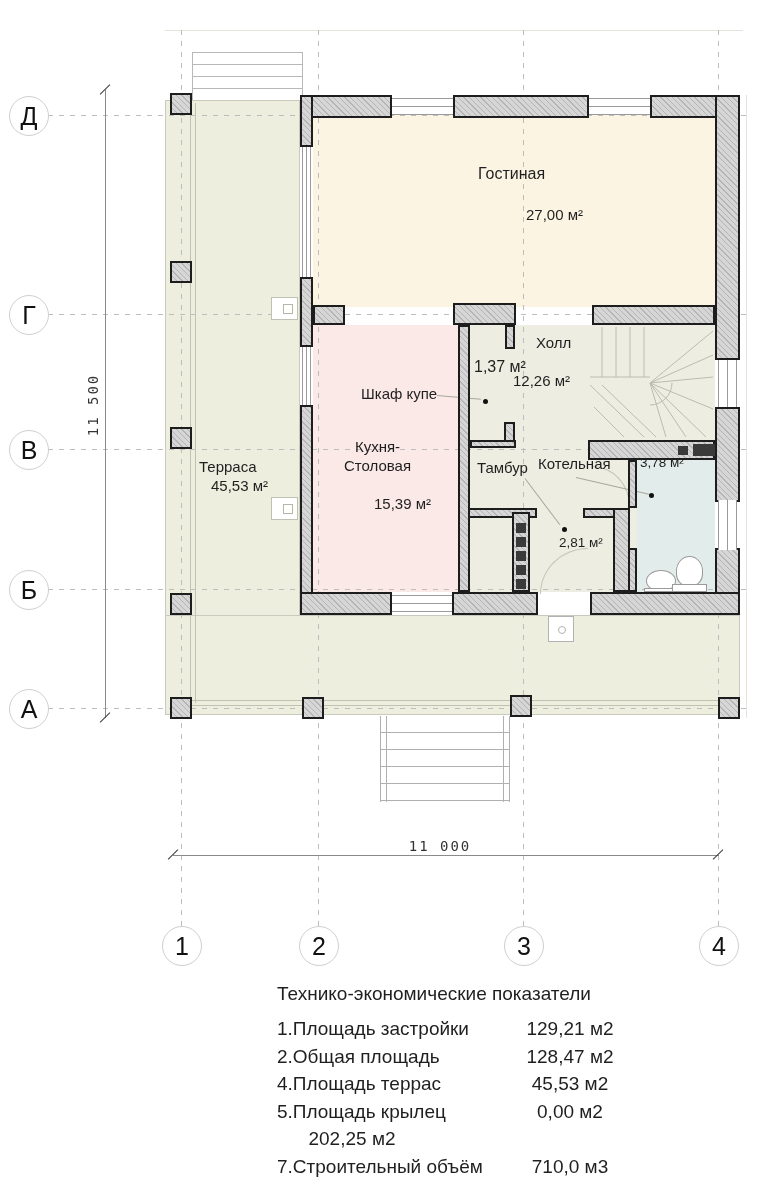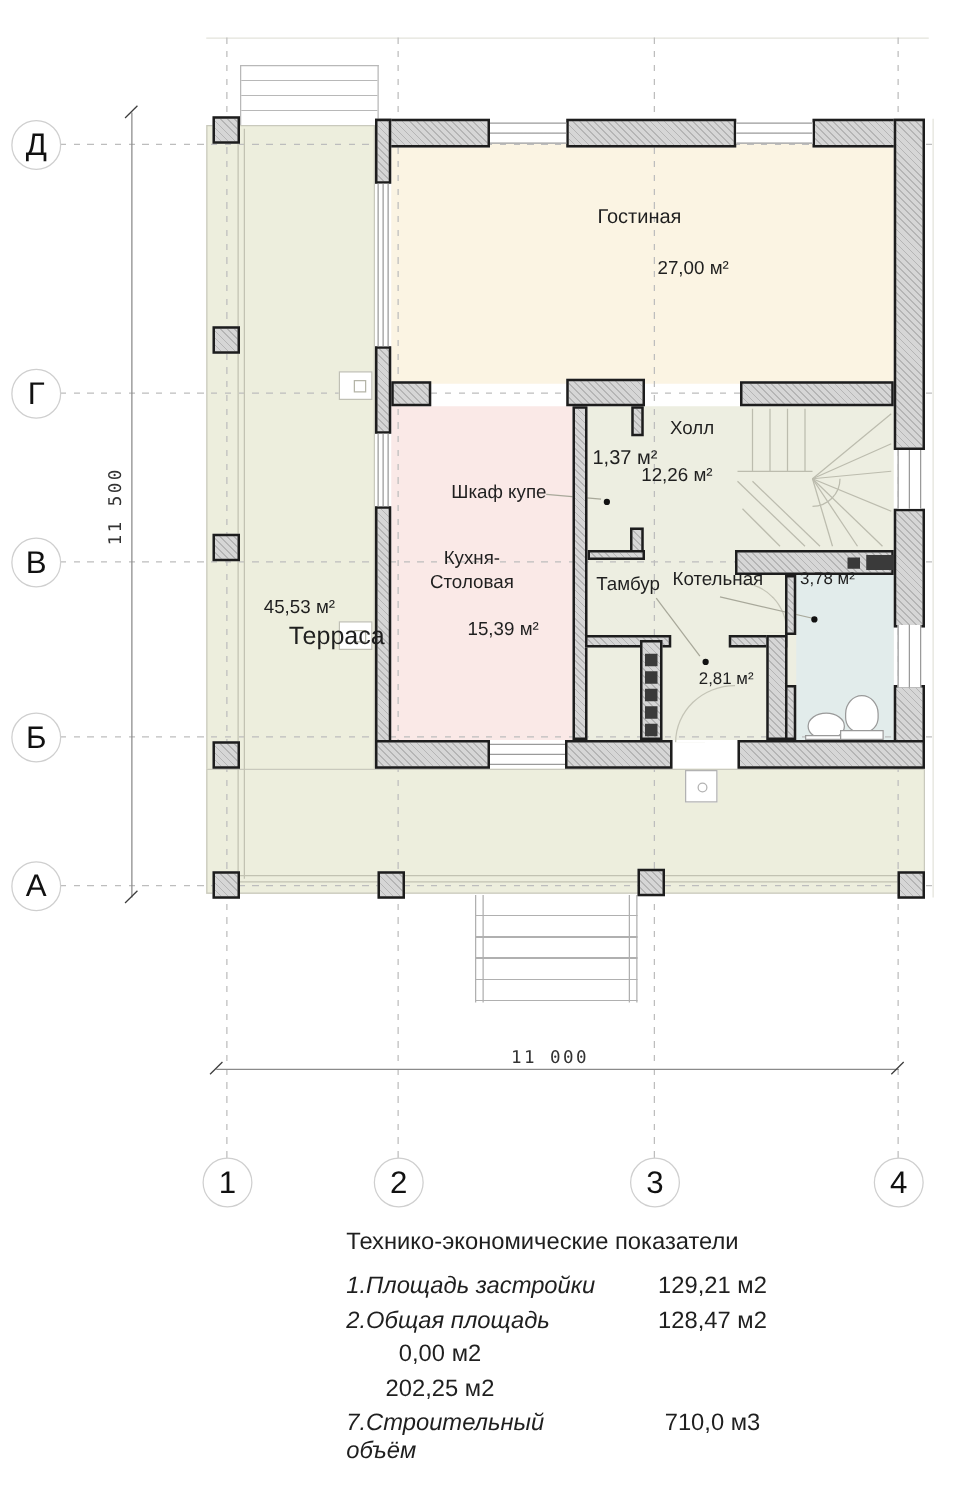--- a/index.html
+++ b/index.html
@@ -42,21 +42,21 @@
   .eq{background:#3a3a3a;z-index:5;}
   .fixture{background:#fff;border:1px solid #9a9a9a;box-sizing:border-box;z-index:3;}
   .symbol{background:#fff;border:1px solid #c0c0b4;box-sizing:border-box;z-index:3;}
   
   .lbl{font-size:15px;white-space:nowrap;z-index:6;color:#1f1f1f;}
   .lbl-sm{font-size:16px;}
   
   .sum-title{font-size:19px;z-index:6;}
   .sum-rows{z-index:6;font-size:19px;}
   .sum-row{display:flex;margin-bottom:5.6px;}
-  .sum-label{flex:1;font-style:italic;}
+  .sum-label{flex:1;}
   .sum-value{width:150px;text-align:center;}
 </style>
 </head>
 <body>
 
 <div class="abs gridv" style="left:181px;top:30px;height:902px;"></div>
 <div class="abs gridv" style="left:318px;top:30px;height:902px;"></div>
 <div class="abs gridv" style="left:523px;top:30px;height:902px;"></div>
 <div class="abs gridv" style="left:718px;top:30px;height:902px;"></div>
 <div class="abs gridh" style="left:48px;top:115px;width:700px;"></div>
@@ -214,38 +214,43 @@
 <div class="abs dot" style="left:649px;top:493px;"></div>
 
 <div class="abs lbl" style="left:478px;top:165px;font-size:16px;">Гостиная</div>
 <div class="abs lbl" style="left:486px;top:206px;margin-left:40px;">27,00 м²</div>
 <div class="abs lbl" style="left:536px;top:334px;">Холл</div>
 <div class="abs lbl" style="left:513px;top:372px;">12,26 м²</div>
 <div class="abs lbl lbl-sm" style="left:474px;top:358px;">1,37 м²</div>
 <div class="abs lbl" style="left:361px;top:385px;">Шкаф купе</div>
 <div class="abs lbl" style="left:330px;top:437px;width:95px;white-space:normal;text-align:center;line-height:19px;">Кухня-Столовая</div>
 <div class="abs lbl" style="left:374px;top:495px;">15,39 м²</div>
-<div class="abs lbl" style="left:231px;top:458px;font-size:20px;margin-top:40px;">Терраса</div>
+<div class="abs lbl" style="left:199px;top:458px;font-size:15px;">Терраса</div>
 <div class="abs lbl" style="left:211px;top:477px;">45,53 м²</div>
 <div class="abs lbl" style="left:477px;top:459px;">Тамбур</div>
 <div class="abs lbl" style="left:538px;top:455px;">Котельная</div>
 <div class="abs lbl lbl-sm" style="left:640px;top:455px;font-size:13.5px;">3,78 м²</div>
 <div class="abs lbl lbl-sm" style="left:559px;top:535px;font-size:13.5px;">2,81 м²</div>
 
 <div class="abs sum-title" style="left:277px;top:983px;">Технико-экономические показатели</div>
 <div class="abs sum-rows" style="left:277px;top:1018px;width:368px;">
   <div class="sum-row">
     <span class="sum-label">1.Площадь застройки</span>
     <span class="sum-value">129,21 м2</span>
   </div>
   <div class="sum-row">
     <span class="sum-label">2.Общая площадь</span>
     <span class="sum-value">128,47 м2</span>
   </div>
   <div class="sum-row">
+    <span class="sum-label">4.Площадь террас</span>
+    <span class="sum-value">45,53 м2</span>
+  </div>
+  <div class="sum-row">
+    <span class="sum-label">5.Площадь крылец</span>
     <span class="sum-value">0,00 м2</span>
   </div>
   <div class="sum-row">
     <span class="sum-value">202,25 м2</span>
   </div>
   <div class="sum-row">
     <span class="sum-label">7.Строительный объём</span>
     <span class="sum-value">710,0 м3</span>
   </div>
 </div>

